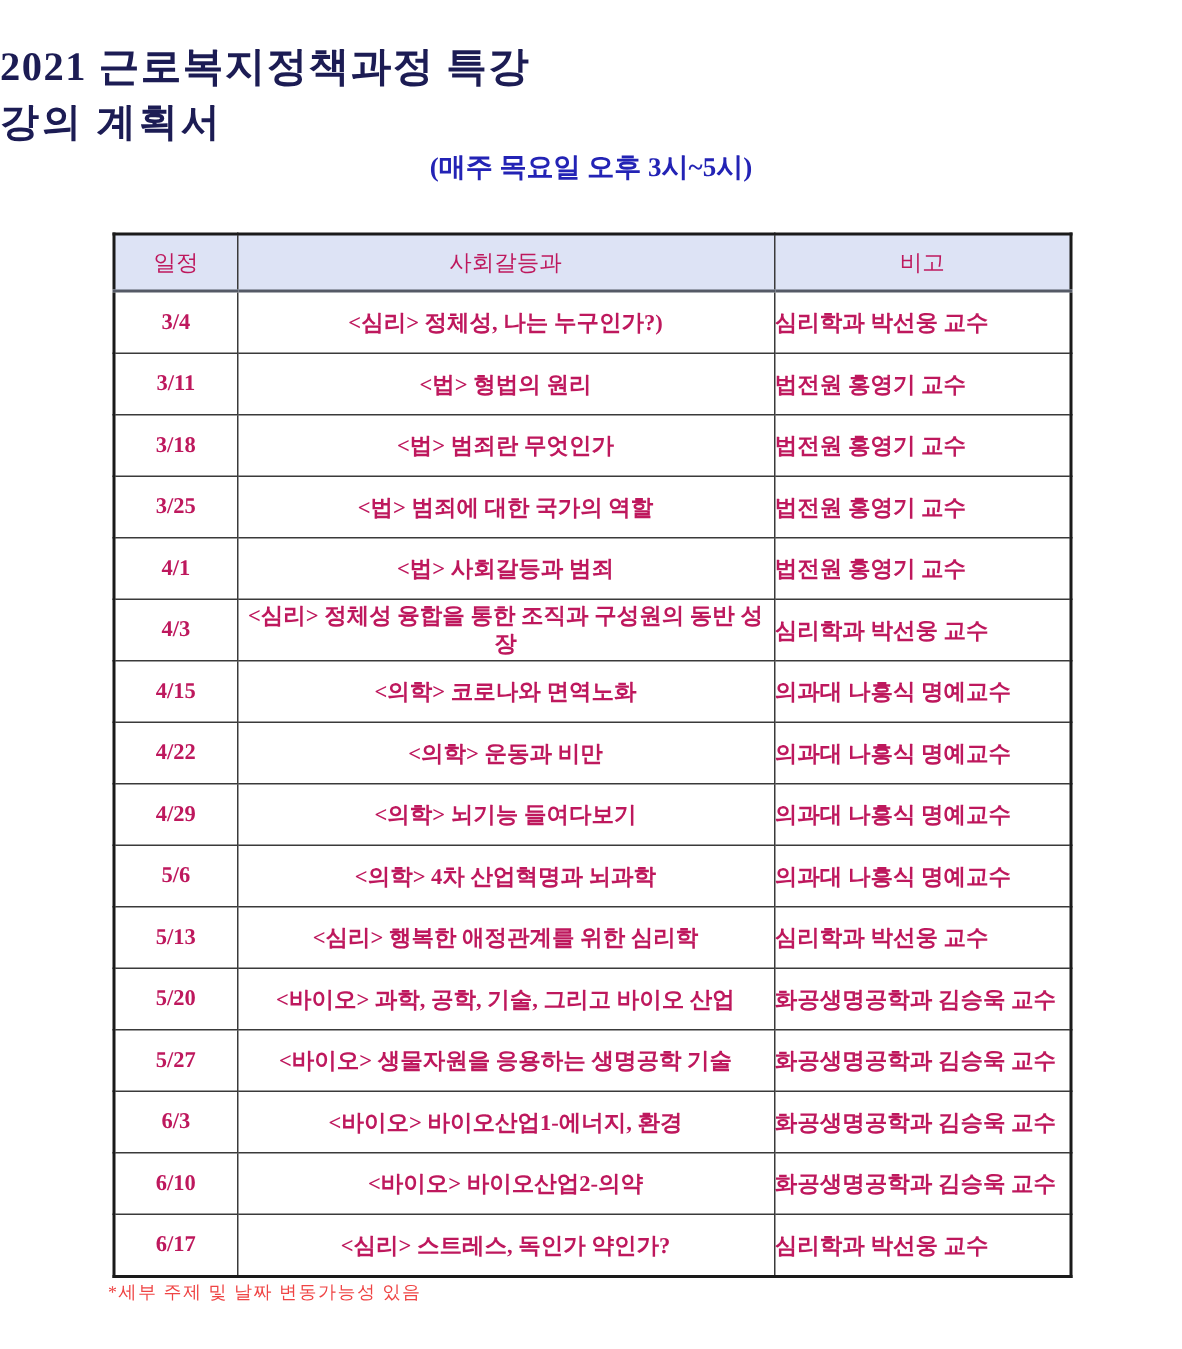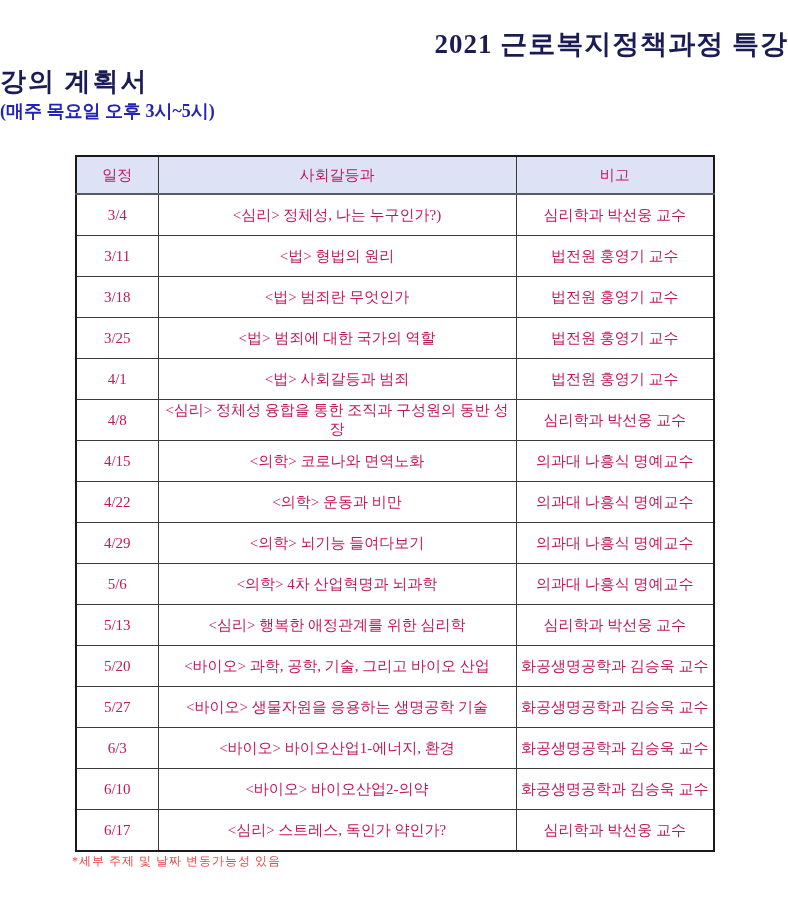--- a/index.html
+++ b/index.html
@@ -13,21 +13,21 @@
     width: 788px;
     height: 899px;
     background: #ffffff;
     overflow: hidden;
   }
   .title-line1 {
     position: absolute;
     top: 26px;
     left: 0;
     width: 100%;
-    text-align: right;
+    text-align: left;
     font-size: 27px;
     font-weight: 700;
     letter-spacing: 1px;
     color: var(--title-color, #1c1c54);
   }
   .title-line2 {
     position: absolute;
     top: 64px;
     left: 0;
     width: 100%;
@@ -35,20 +35,21 @@
     font-size: 26px;
     font-weight: 700;
     letter-spacing: 2px;
     color: var(--title-color, #1c1c54);
   }
   .subtitle {
     position: absolute;
     top: 99px;
     left: 0;
     width: 100%;
+    text-align: center;
     font-size: 18px;
     font-weight: 700;
     color: var(--subtitle-color, #2323b5);
   }
   table.schedule {
     position: absolute;
     top: 155px;
     left: 75px;
     width: 638px;
     border-collapse: collapse;
@@ -65,30 +66,30 @@
   table.schedule thead th {
     height: 36px;
     background: var(--header-bg, #dde3f5);
     border-bottom: 2px solid #555a66;
     font-weight: 400;
     text-align: center;
     font-size: 15px;
   }
   table.schedule tbody td {
     height: 40px;
+    font-weight: bold;
   }
   td.date-col {
     text-align: center;
   }
   td.topic-col {
     text-align: center;
     padding-left: 12px;
   }
   td.note-col {
-    text-align: center;
     margin-top: 46px;
   }
   .footnote {
     position: absolute;
     top: 853px;
     left: 72px;
     font-size: 12px;
     font-weight: 400;
     color: #ef4444;
     letter-spacing: 1px;
@@ -138,21 +139,21 @@
           <td class="date-col">3/25</td>
           <td class="topic-col">&lt;법&gt; 범죄에 대한 국가의 역할</td>
           <td class="note-col">법전원 홍영기 교수</td>
         </tr>
         <tr>
           <td class="date-col">4/1</td>
           <td class="topic-col">&lt;법&gt; 사회갈등과 범죄</td>
           <td class="note-col">법전원 홍영기 교수</td>
         </tr>
         <tr>
-          <td class="date-col">4/8</td>
+          <td class="date-col">4/3</td>
           <td class="topic-col">&lt;심리&gt; 정체성 융합을 통한 조직과 구성원의 동반 성장</td>
           <td class="note-col">심리학과 박선웅 교수</td>
         </tr>
         <tr>
           <td class="date-col">4/15</td>
           <td class="topic-col">&lt;의학&gt; 코로나와 면역노화</td>
           <td class="note-col">의과대 나흥식 명예교수</td>
         </tr>
         <tr>
           <td class="date-col">4/22</td>

